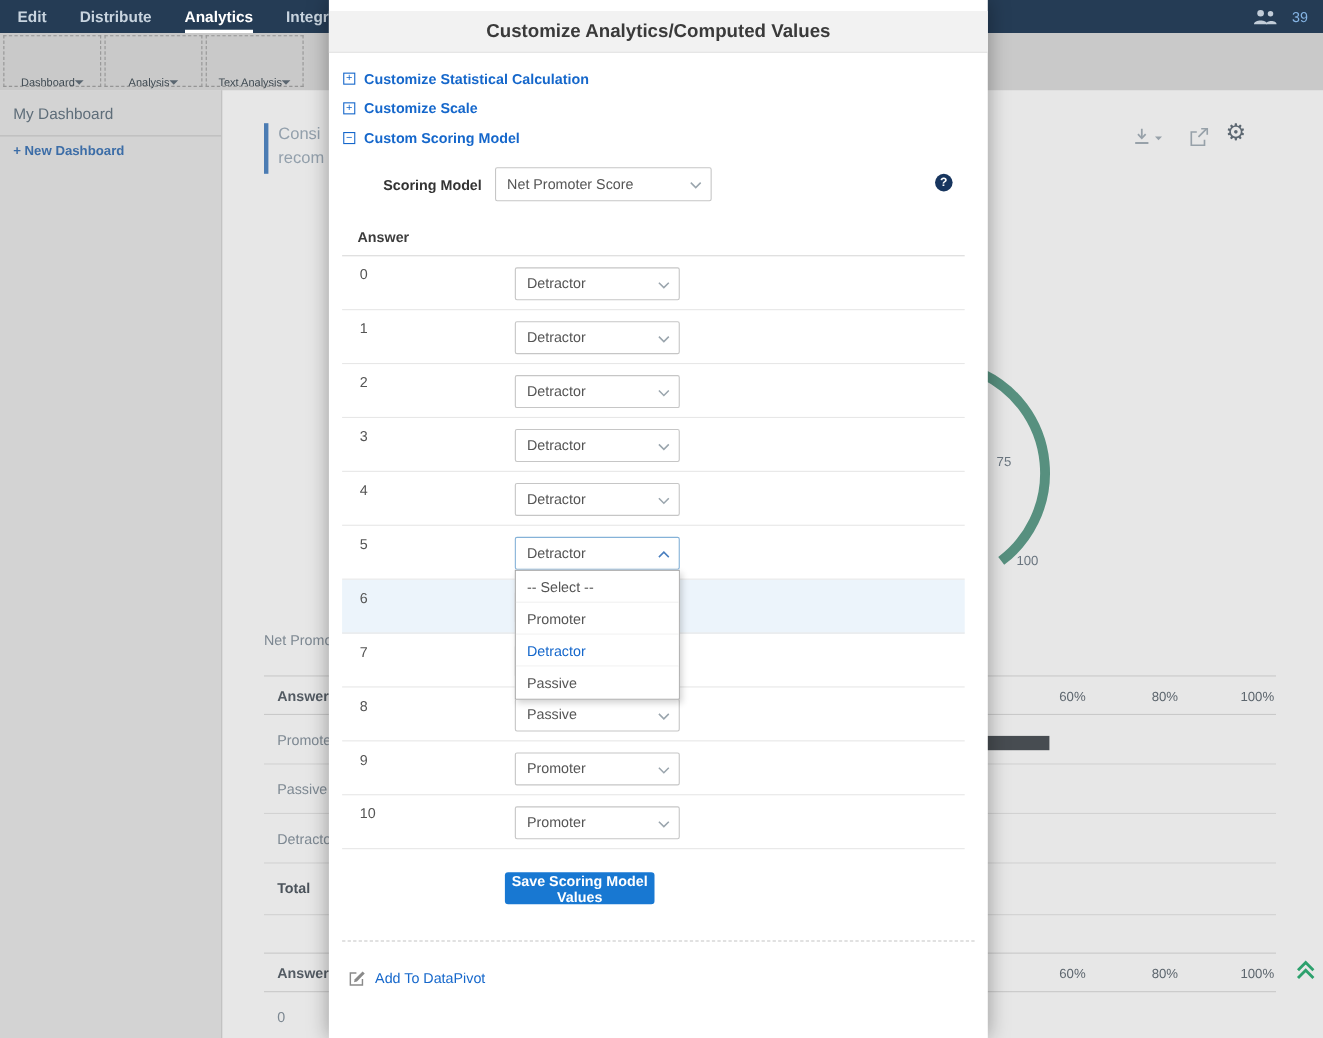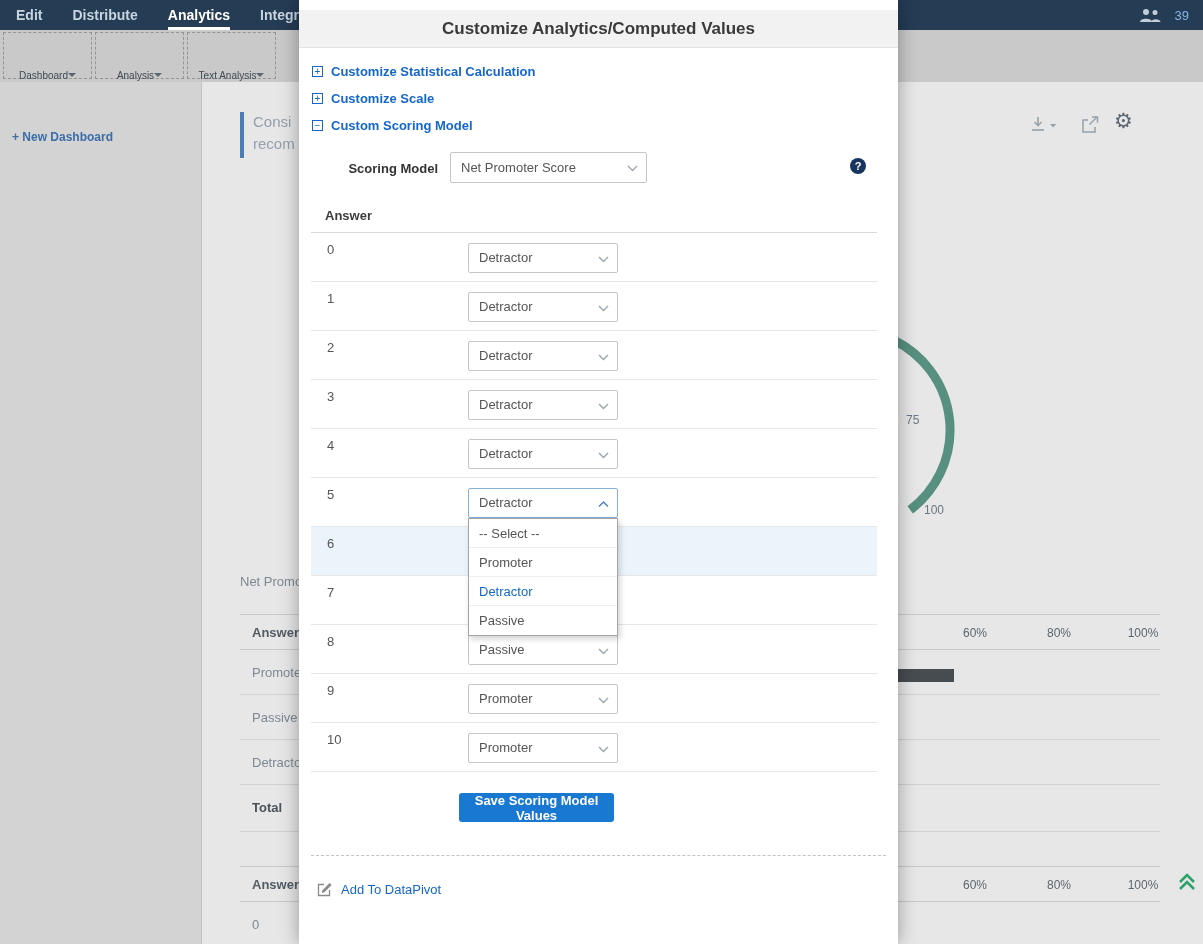--- a/index.html
+++ b/index.html
@@ -73,21 +73,21 @@
   .m-row .num{position:absolute;left:16px;top:9px;font-size:13px;color:#555;}
   .m-row .sel{position:absolute;left:157px;top:10px;width:150px;}
   .m-row.hl{background:#ecf4fb;}
   .m-row.open-row{z-index:40;}
   .sel.open{border-color:#85b2d8;}
   .dd-panel{position:absolute;left:157px;top:40px;width:150px;background:#fff;border:1px solid #a5a5a5;box-shadow:2px 3px 6px rgba(0,0,0,.18);}
   .dd-opt{height:29px;line-height:29px;padding-left:10px;font-size:13px;color:#555;border-bottom:1px solid #efefef;cursor:pointer;background:#fff;}
   .dd-opt:last-child{border-bottom:none;}
   .dd-opt.selected{color:#1567cb;}
 
-  .save-btn{position:absolute;left:160px;top:793px;width:155px;height:29px;background:#1878d2;border:none;border-radius:3px;color:#fff;font-size:13px;font-weight:700;cursor:pointer;font-family:inherit;}
+  .save-btn{position:absolute;left:160px;top:793px;width:136px;height:29px;background:#1878d2;border:none;border-radius:3px;color:#fff;font-size:13px;font-weight:700;cursor:pointer;font-family:inherit;}
   .m-divider{position:absolute;left:12px;right:12px;top:855px;border-top:1px dashed #c3c3c3;}
   .datapivot{position:absolute;left:18px;top:882px;display:flex;align-items:center;gap:8px;cursor:pointer;}
   .datapivot span{font-size:13px;color:#1567cb;}
 </style>
 </head>
 <body>
 
 <div id="page">
 
   <div class="nav">
@@ -139,20 +139,21 @@
         <path d="M5 5 h6 M5 8 h6 M5 11 h4" stroke="#55626e" stroke-width="1.2"></path>
       </svg>
       <div class="tool-tab-label">
         <span>Text Analysis</span>
         <i class="caret-down"></i>
       </div>
     </div>
   </div>
 
   <div class="sidebar">
+    <div class="sidebar-title">My Dashboard</div>
     <div class="new-dash">+ New Dashboard</div>
   </div>
 
   <div class="q-bar"></div>
   <div class="q-line q1">Consi</div>
   <div class="q-line q2">recom</div>
 
   <svg class="act-icon" style="left:1030px;top:116px;" width="28" height="18" viewBox="0 0 28 18">
     <path d="M8 1 v8" stroke="#97a1a9" stroke-width="1.6" fill="none"></path>
     <path d="M4.5 6 L8 9.7 L11.5 6" stroke="#97a1a9" stroke-width="1.6" fill="none"></path>

